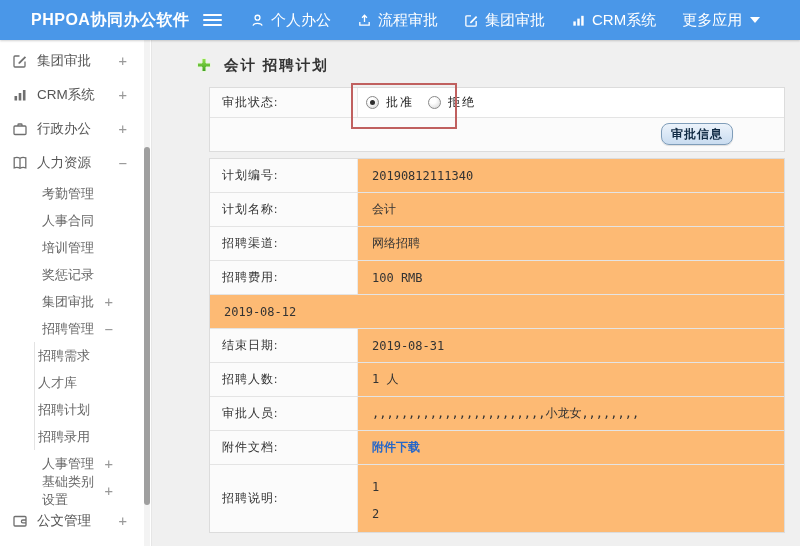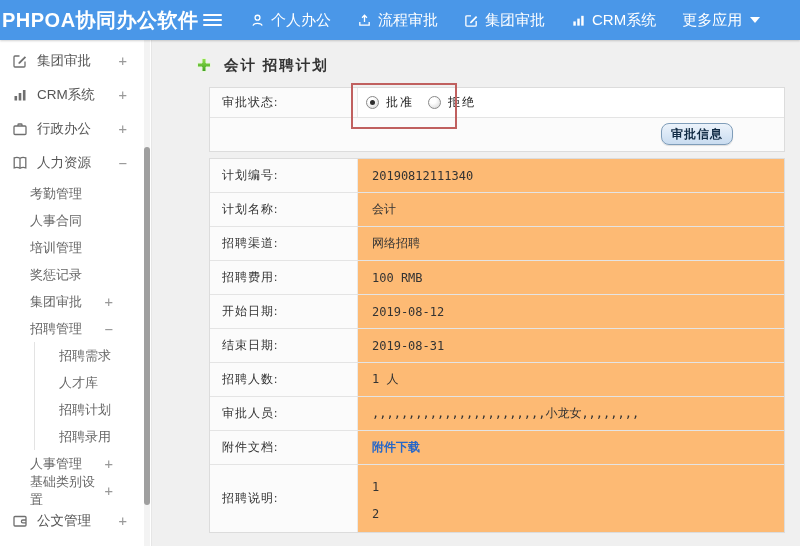--- a/index.html
+++ b/index.html
@@ -9,38 +9,38 @@
     background:#fff; position:relative;
   }
 
   
   .header {
     height:40px; background:#4a97e8; color:#fff;
     display:flex; align-items:center;
     box-shadow:0 1px 2px rgba(0,0,0,.18);
     position:relative; z-index:3;
   }
-  .logo { width:185px; padding-left:2px; font-size:20px; font-weight:bold; letter-spacing:.5px; white-space:nowrap; }
+  .logo { width:185px; padding-left:31px; font-size:16px; font-weight:bold; letter-spacing:.5px; white-space:nowrap; }
   .hamburger { margin-left:18px; width:20px; cursor:pointer; }
   .hamburger span { display:block; width:19px; height:2.4px; background:#fff; margin:2.8px 0; border-radius:1px; }
   .nav { display:flex; align-items:center; margin-left:27px; }
   .nav-item { display:flex; align-items:center; margin-right:26px; font-size:15px; cursor:pointer; white-space:nowrap; }
   .nav-item .nicon { width:15px; height:15px; margin-right:6px; color:#fff; display:inline-flex; }
   .caret-down { width:0; height:0; border-left:5px solid transparent; border-right:5px solid transparent; border-top:6px solid #fff; margin-left:8px; }
 
   
   .main { display:flex; height:506px; }
 
   
   .sidebar { width:152px; background:#fff; position:relative; color:#555; flex:none; padding-top:4px; overflow:hidden; border-right:1px solid #e6e6e6; }
   .sb-item { display:flex; align-items:center; cursor:pointer; }
   .sb-item .sicon { width:16px; height:16px; margin-right:9px; color:#6f6f6f; flex:none; display:inline-flex; }
   .lvl1 { height:34px; padding-left:12px; font-size:13.5px; color:#555; }
-  .lvl2 { height:27px; padding-left:30px; font-size:13px; color:#666; }
-  .lvl3 { height:27px; margin-left:34px; border-left:1px solid #e3e3e3; padding-left:24px; font-size:13px; color:#666; }
+  .lvl2 { height:27px; padding-left:42px; font-size:13px; color:#666; }
+  .lvl3 { height:27px; margin-left:34px; border-left:1px solid #e3e3e3; padding-left:3px; font-size:13px; color:#666; }
   .toggle { margin-left:auto; color:#999; font-size:14px; font-family:"DejaVu Sans Mono",monospace; }
   .lvl1 .toggle { margin-right:24px; }
   .lvl2 .toggle { margin-right:38px; }
   .sb-track { position:absolute; top:0; right:1px; width:6px; height:100%; background:#f3f3f3; }
   .sb-thumb { position:absolute; top:107px; right:1px; width:6px; height:358px; background:#9f9f9f; border-radius:3px; cursor:pointer; }
 
   
   .content { flex:1; background:#f0f0f0; position:relative; }
   .breadcrumb { display:flex; align-items:center; margin:15px 0 0 44px; height:20px; }
   .bc-title { margin-left:12px; font-family:"Liberation Serif",serif; font-weight:bold; font-size:14.5px; color:#333; letter-spacing:2px; }
@@ -282,21 +282,20 @@
       </div>
       <div class="d-row">
         <div class="cell-label">招聘渠道:</div>
         <div class="d-value">网络招聘</div>
       </div>
       <div class="d-row">
         <div class="cell-label">招聘费用:</div>
         <div class="d-value">100 RMB</div>
       </div>
       <div class="d-row">
-        <div class="cell-label">开始日期:</div>
         <div class="d-value">2019-08-12</div>
       </div>
       <div class="d-row">
         <div class="cell-label">结束日期:</div>
         <div class="d-value">2019-08-31</div>
       </div>
       <div class="d-row">
         <div class="cell-label">招聘人数:</div>
         <div class="d-value">1 人</div>
       </div>

